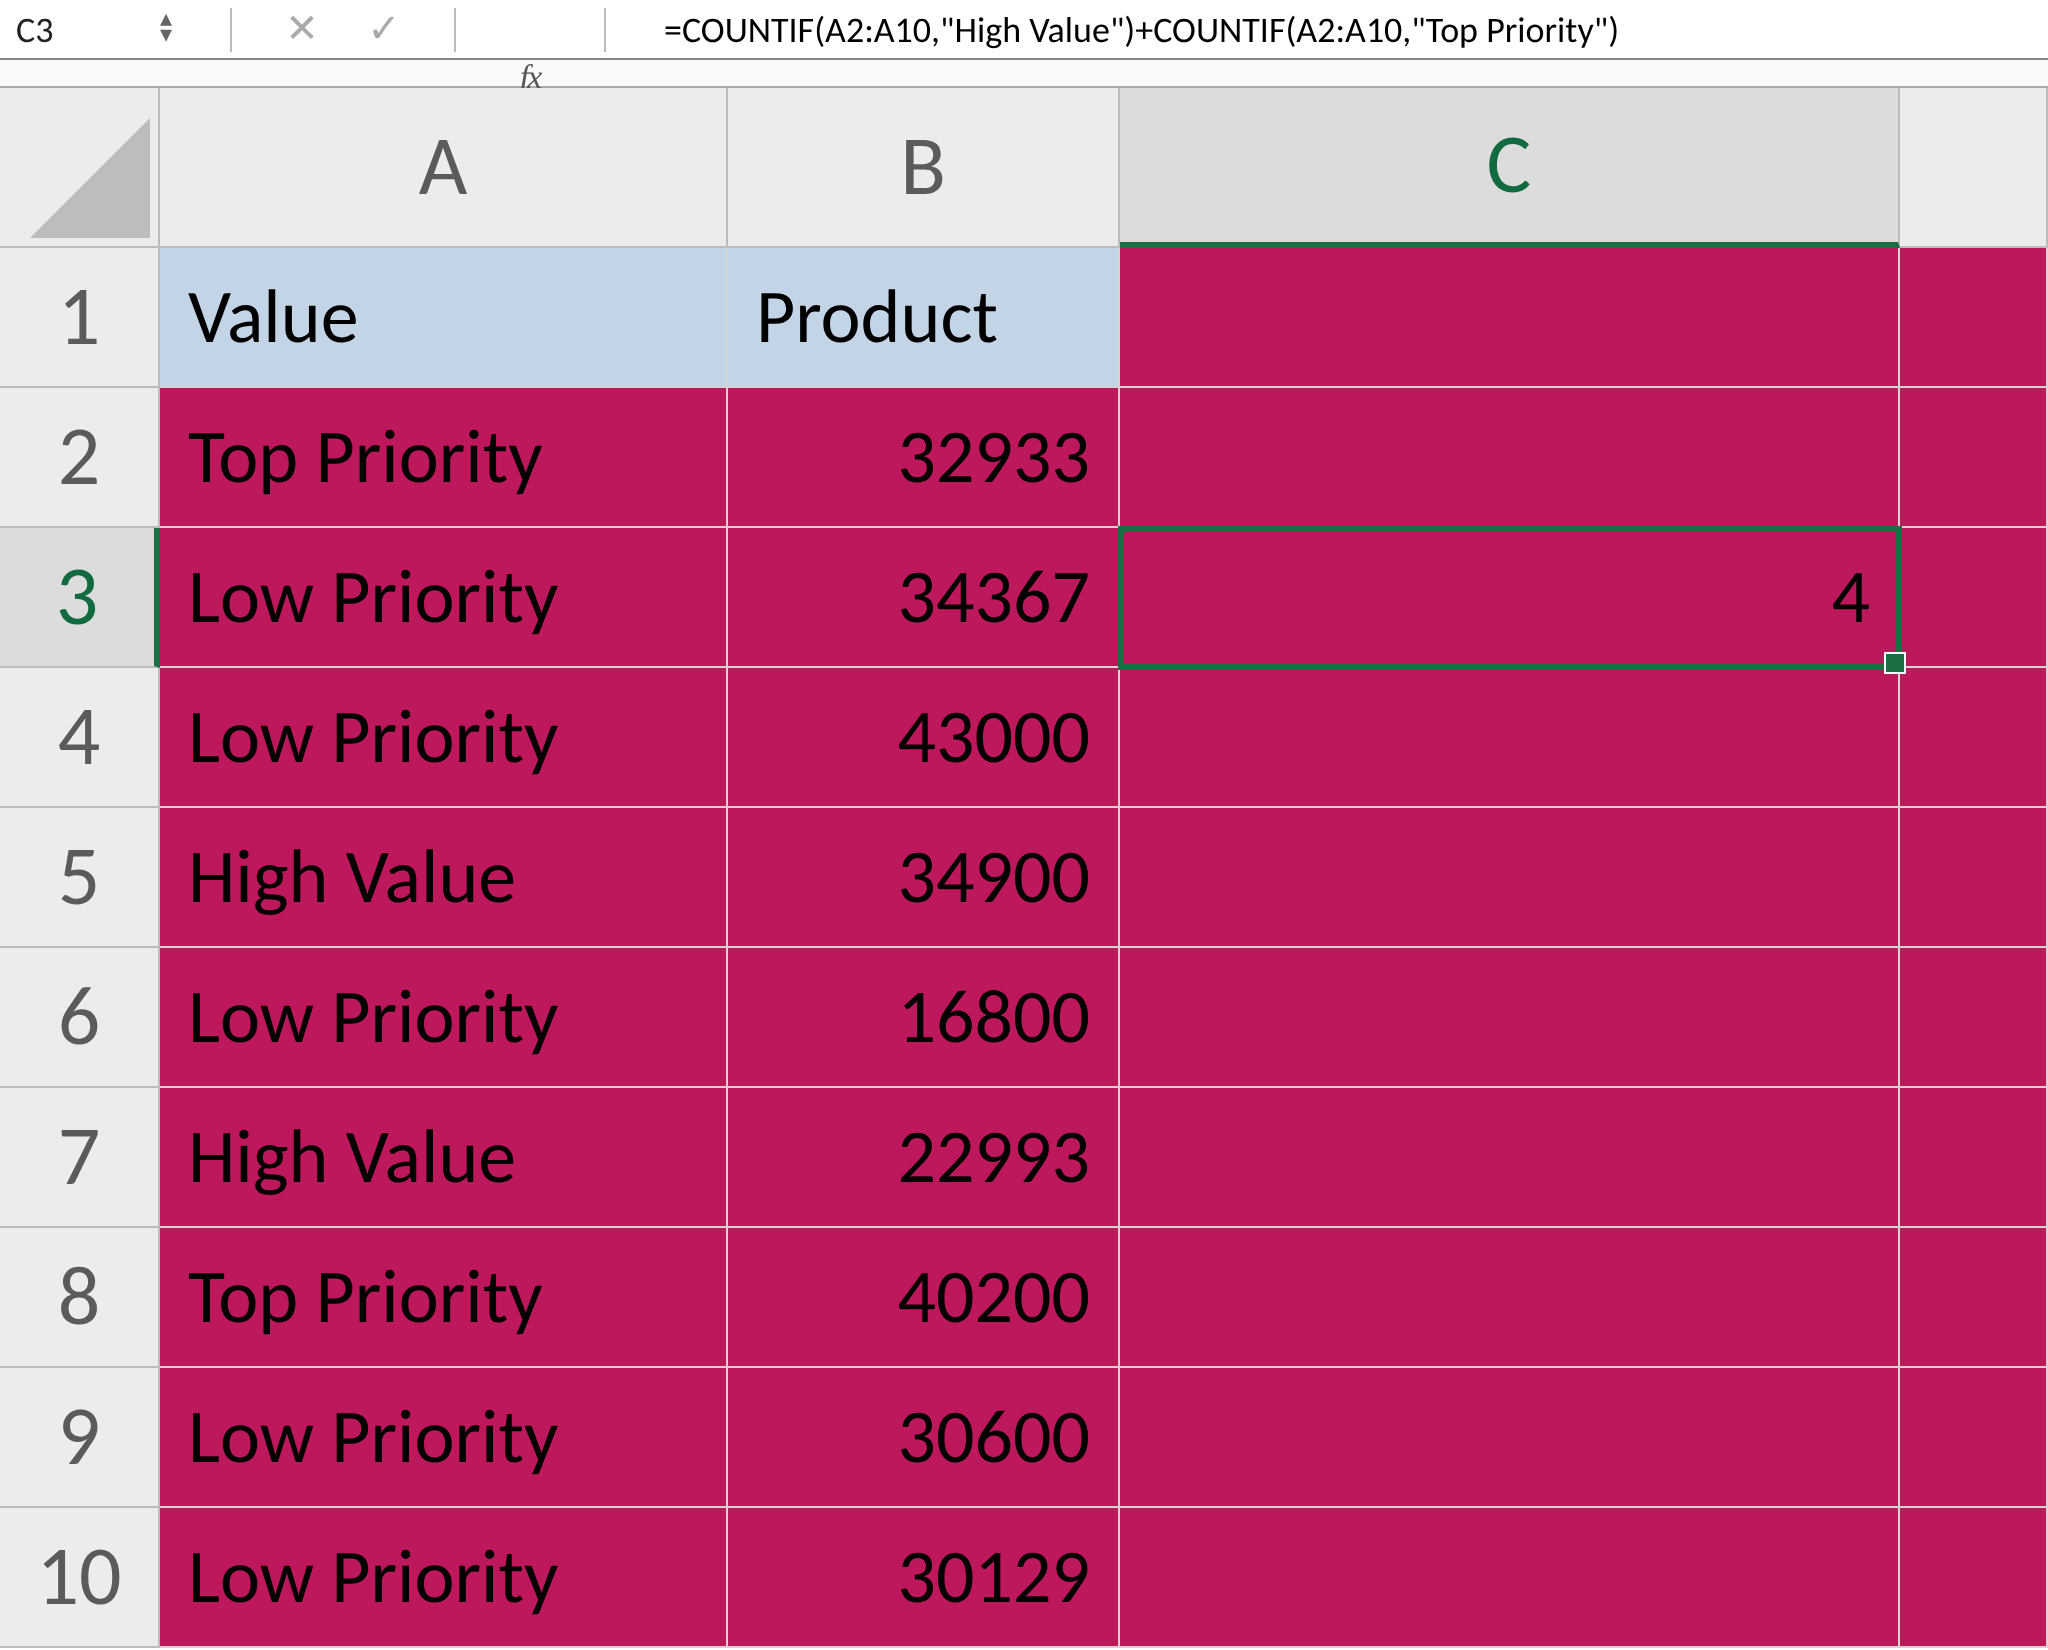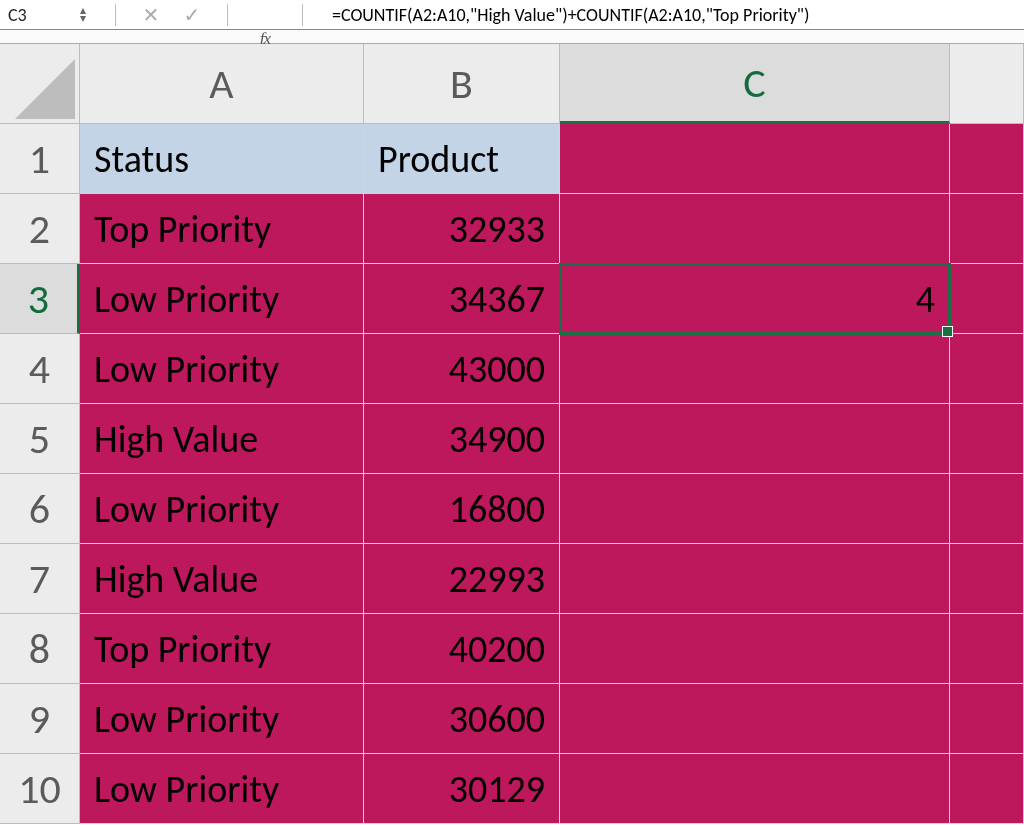--- a/index.html
+++ b/index.html
@@ -193,21 +193,21 @@
 
 <div class="grid">
 
   <div class="corner"></div>
   <div class="cell col-header">A</div>
   <div class="cell col-header">B</div>
   <div class="cell col-header selected">C</div>
   <div class="cell col-header"></div>
 
   <div class="cell row-header">1</div>
-  <div class="cell header-fill">Status</div>
+  <div class="cell header-fill">Value</div>
   <div class="cell header-fill">Product</div>
   <div class="cell"></div>
   <div class="cell"></div>
 
   <div class="cell row-header">2</div>
   <div class="cell">Top Priority</div>
   <div class="cell num">32933</div>
   <div class="cell"></div>
   <div class="cell"></div>
 

